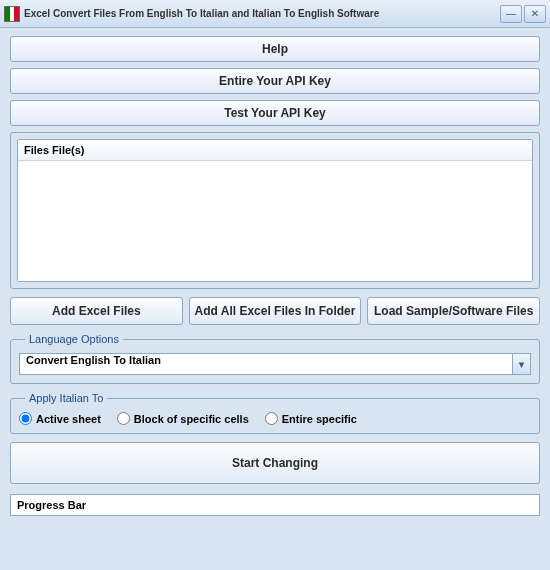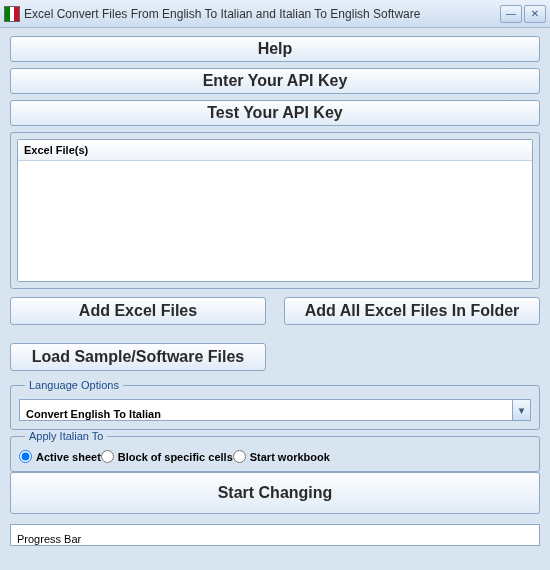--- a/index.html
+++ b/index.html
@@ -1,58 +1,58 @@
 <!DOCTYPE html>
 <html><head>
 <meta charset="utf-8">
 <style>
 *{box-sizing:border-box;margin:0;padding:0;font-family:Tahoma,Arial,sans-serif;font-size:11px}
 body{background:#d8e4f0;width:550px;height:570px;overflow:hidden}
 .titlebar{height:28px;background:linear-gradient(#e8f0fa,#cdddf0);border-bottom:1px solid #9fb8d4;display:flex;align-items:center;padding:0 4px}
 .titlebar .app-icon{width:16px;height:16px;margin-right:4px;background:linear-gradient(90deg,#008000 33%,#fff 33% 66%,#c8102e 66%);border:1px solid #666}
-.titlebar .title-text{flex:1;font-weight:normal;color:#333;font-size:12px;white-space:nowrap;overflow:hidden}
+.titlebar .title-text{flex:1;font-weight:bold;color:#333;font-size:10px;white-space:nowrap;overflow:hidden}
 .titlebar .win-btn{width:22px;height:18px;margin-left:2px;background:linear-gradient(#f0f6fc,#c6daf0);border:1px solid #8fa8c8;border-radius:2px;display:flex;align-items:center;justify-content:center;color:#3a5a80;font-size:10px;cursor:pointer}
 .content{padding:8px 10px}
-.wide-btn{width:100%;height:26px;margin-bottom:6px;background:linear-gradient(#fdfdfe,#e0ebf7);border:1px solid #8fa8c8;border-radius:3px;font-weight:bold;font-size:16px;color:#2a2a2a;cursor:pointer}
+.wide-btn{width:100%;height:26px;margin-bottom:6px;background:linear-gradient(#fdfdfe,#e0ebf7);border:1px solid #8fa8c8;border-radius:3px;font-weight:bold;font-size:12px;color:#2a2a2a;cursor:pointer}
 .panel{border:1px solid #8fa8c8;border-radius:3px;background:#d8e4f0;margin-bottom:8px;padding:8px}
 .panel-inset{padding:0}
 .list-box{border:1px solid #8fa8c8;background:#fff;border-radius:2px}
 .list-header{font-weight:bold;padding:4px 6px;border-bottom:1px solid #c5d5e6;background:linear-gradient(#fff,#eef4fa)}
 .list-body{height:120px;background:#fff}
-.btn-grid{display:grid;grid-template-columns:1fr 1fr;gap:18px;margin-bottom:8px}
+.btn-grid{display:grid;grid-template-columns:1fr 1fr 1fr;gap:6px;margin-bottom:8px}
 .btn-grid .wide-btn{margin-bottom:0;height:28px}
-.fieldset{border:1px solid #8fa8c8;border-radius:3px;padding:8px;position:relative}
+.fieldset{border:1px solid #8fa8c8;border-radius:3px;padding:8px;margin-bottom:8px;position:relative}
 .fieldset legend{color:#1a4b8c;font-size:11px;padding:0 4px;margin-left:6px;background:#d8e4f0}
-.select-wrap{display:flex;border:1px solid #8fa8c8;background:#fff;height:22px;align-items:flex-end}
+.select-wrap{display:flex;border:1px solid #8fa8c8;background:#fff;height:22px;align-items:flex-start}
 .select-value{flex:1;padding:0 6px;font-weight:bold;font-size:11px}
 .select-arrow{width:18px;height:100%;background:linear-gradient(#f0f6fc,#cfe0f2);border-left:1px solid #8fa8c8;display:flex;align-items:center;justify-content:center;color:#3a5a80}
-.radio-row{display:flex;gap:0;align-items:center}
+.radio-row{display:flex;gap:16px;align-items:center}
 .radio-row label{display:flex;align-items:center;gap:4px;font-weight:bold;font-size:11px;cursor:pointer}
 .radio-row input{cursor:pointer}
-.progress-wrap{border:1px solid #8fa8c8;background:#fff;height:22px;display:flex;align-items:flex-end;padding:0 6px;font-weight:normal;margin-top:4px}
+.progress-wrap{border:1px solid #8fa8c8;background:#fff;height:22px;display:flex;align-items:center;padding:0 6px;font-weight:bold;margin-top:4px}
 </style>
 </head>
 <body>
 
 <div class="titlebar">
   <div class="app-icon"></div>
   <div class="title-text">Excel Convert Files From English To Italian and Italian To English Software</div>
   <div class="win-btn">—</div>
   <div class="win-btn">✕</div>
 </div>
 
 <div class="content">
 
   <button class="wide-btn">Help</button>
-  <button class="wide-btn">Enter Your API Key</button>
+  <button class="wide-btn">Entire Your API Key</button>
   <button class="wide-btn">Test Your API Key</button>
 
   <div class="panel panel-inset" style="padding:6px">
     <div class="list-box">
-      <div class="list-header">Excel File(s)</div>
+      <div class="list-header">Files File(s)</div>
       <div class="list-body"></div>
     </div>
   </div>
 
   <div class="btn-grid">
     <button class="wide-btn">Add Excel Files</button>
     <button class="wide-btn">Add All Excel Files In Folder</button>
     <button class="wide-btn">Load Sample/Software Files</button>
   </div>
 
@@ -70,21 +70,21 @@
       <label>
         <input type="radio" name="apply" checked="" style="">
         <span>Active sheet</span>
       </label>
       <label>
         <input type="radio" name="apply" style="">
         <span>Block of specific cells</span>
       </label>
       <label>
         <input type="radio" name="apply" style="">
-        <span>Start workbook</span>
+        <span>Entire specific</span>
       </label>
     </div>
   </fieldset>
 
   <button class="wide-btn" style="height:42px">Start Changing</button>
 
   <div class="progress-wrap">
     <span>Progress Bar</span>
   </div>
 

